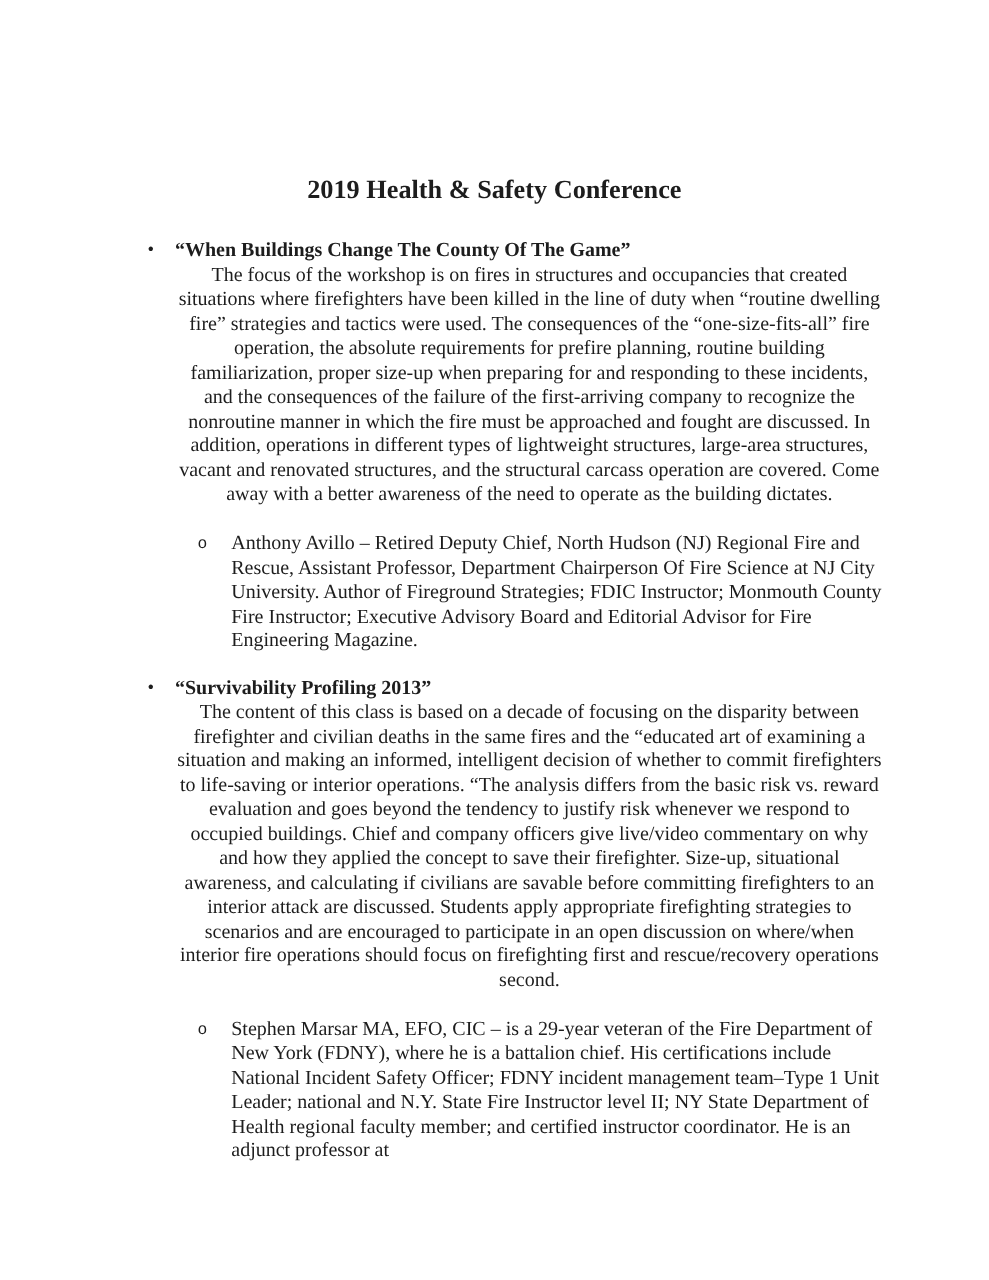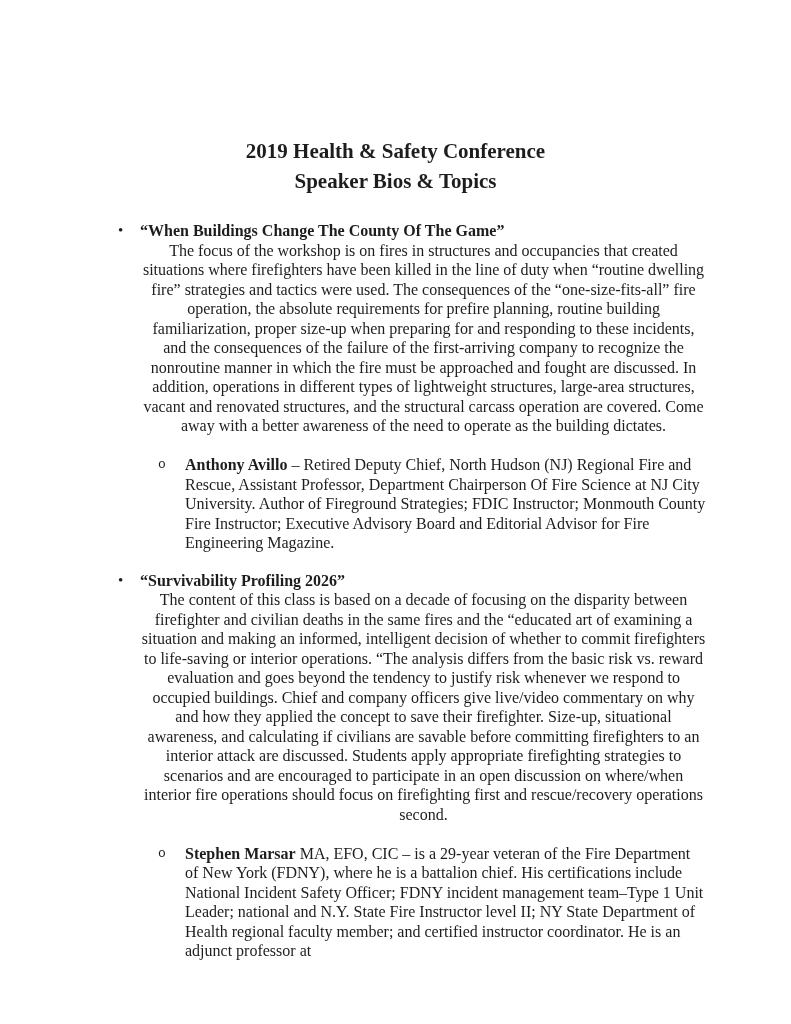--- a/index.html
+++ b/index.html
@@ -64,31 +64,30 @@
     flex: 0 0 27px;
     width: 27px;
     font-family: "Liberation Mono", "DejaVu Sans Mono", monospace;
     font-size: 13px;
     line-height: 19.5px;
   }
   .speaker-text {
     width: 522px;
   }
   .speaker-name {
-    font-weight: 700;
+    font-weight: 400;
   }
 </style>
 </head>
 <body>
 
 <div class="page">
 
   <div class="doc-title">
     <div>2019 Health &amp; Safety Conference</div>
-    <div>Speaker Bios &amp; Topics</div>
   </div>
 
   <div class="content">
 
     <div class="topic-section">
       <div class="bullet-row">
         <span class="bullet-glyph">•</span>
         <div class="topic-body">
           <div class="topic-heading">“When Buildings Change The County Of The Game”</div>
           <div class="topic-desc">The focus of the workshop is on fires in structures and occupancies that created situations where firefighters have been killed in the line of duty when “routine dwelling fire” strategies and tactics were used. The consequences of the “one-size-fits-all” fire operation, the absolute requirements for prefire planning, routine building familiarization, proper size-up when preparing for and responding to these incidents, and the consequences of the failure of the first-arriving company to recognize the nonroutine manner in which the fire must be approached and fought are discussed. In addition, operations in different types of lightweight structures, large-area structures, vacant and renovated structures, and the structural carcass operation are covered. Come away with a better awareness of the need to operate as the building dictates.</div>
@@ -97,21 +96,21 @@
             <div class="speaker-text"><span class="speaker-name">Anthony Avillo</span><span class="speaker-bio"> – Retired Deputy Chief, North Hudson (NJ) Regional Fire and Rescue, Assistant Professor, Department Chairperson Of Fire Science at NJ City University. Author of Fireground Strategies; FDIC Instructor; Monmouth County Fire Instructor; Executive Advisory Board and Editorial Advisor for Fire Engineering Magazine.</span></div>
           </div>
         </div>
       </div>
     </div>
 
     <div class="topic-section">
       <div class="bullet-row">
         <span class="bullet-glyph">•</span>
         <div class="topic-body">
-          <div class="topic-heading">“Survivability Profiling 2026”</div>
+          <div class="topic-heading">“Survivability Profiling 2013”</div>
           <div class="topic-desc">The content of this class is based on a decade of focusing on the disparity between firefighter and civilian deaths in the same fires and the “educated art of examining a situation and making an informed, intelligent decision of whether to commit firefighters to life-saving or interior operations. “The analysis differs from the basic risk vs. reward evaluation and goes beyond the tendency to justify risk whenever we respond to occupied buildings. Chief and company officers give live/video commentary on why and how they applied the concept to save their firefighter. Size-up, situational awareness, and calculating if civilians are savable before committing firefighters to an interior attack are discussed. Students apply appropriate firefighting strategies to scenarios and are encouraged to participate in an open discussion on where/when interior fire operations should focus on firefighting first and rescue/recovery operations second.</div>
           <div class="speaker-row">
             <span class="sub-bullet-glyph">o</span>
             <div class="speaker-text"><span class="speaker-name">Stephen Marsar</span><span class="speaker-bio"> MA, EFO, CIC – is a 29-year veteran of the Fire Department of New York (FDNY), where he is a battalion chief. His certifications include National Incident Safety Officer; FDNY incident management team–Type 1 Unit Leader; national and N.Y. State Fire Instructor level II; NY State Department of Health regional faculty member; and certified instructor coordinator. He is an adjunct professor at</span></div>
           </div>
         </div>
       </div>
     </div>
 
   </div>

